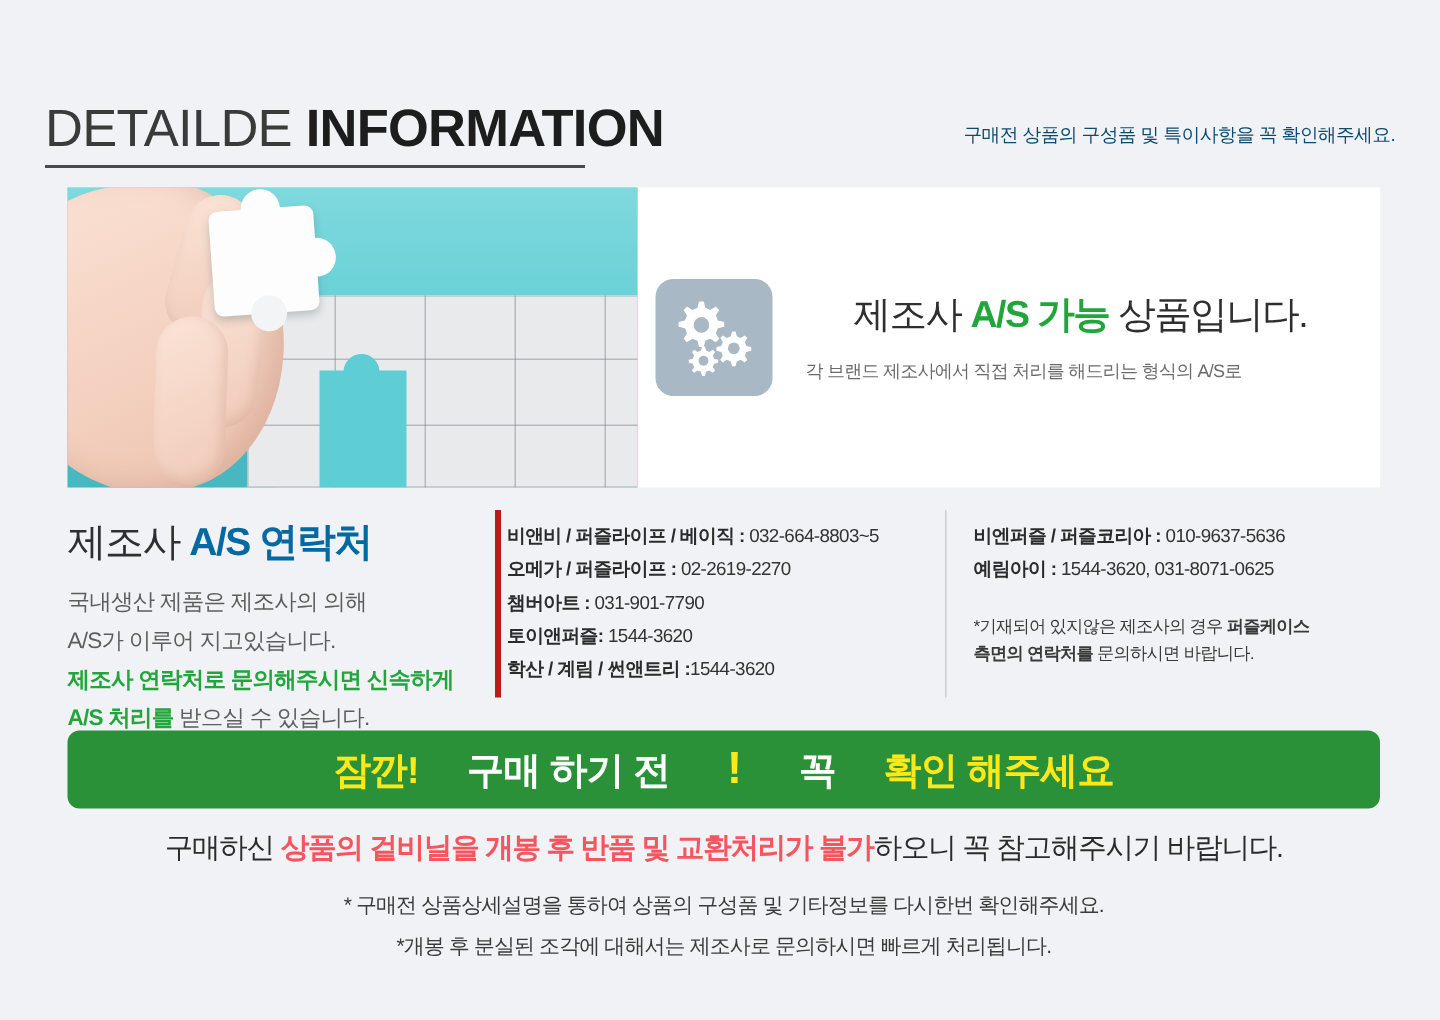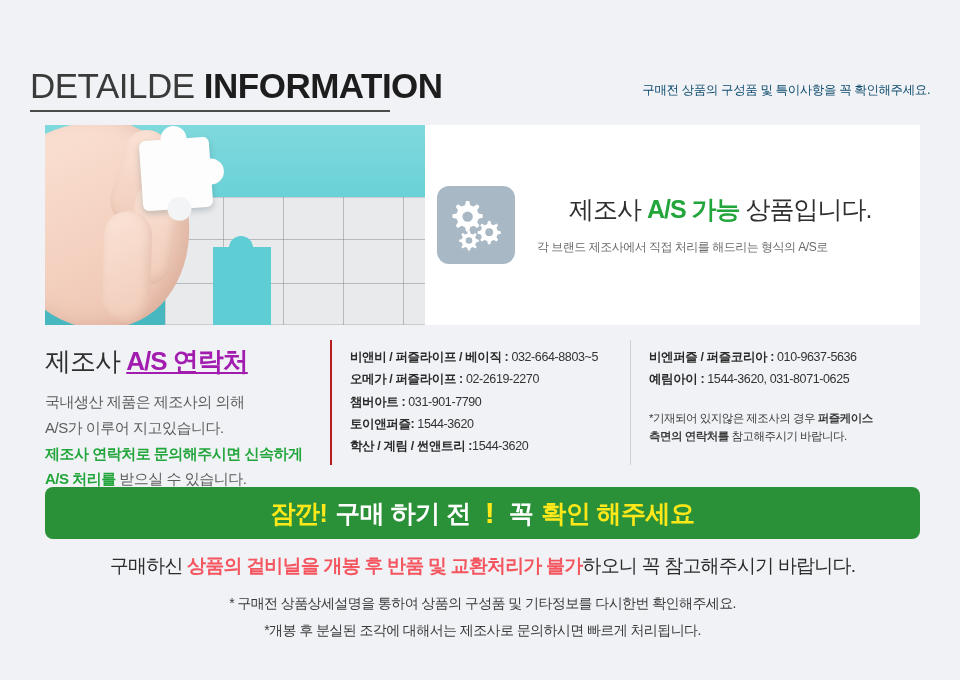--- a/index.html
+++ b/index.html
@@ -76,35 +76,35 @@
   .gear-badge svg { position: absolute; left: 9px; top: 9px; }
   .as-text .as-head { font-size: 25px; color: #2f2f2f; letter-spacing: -1px; white-space: nowrap; margin-left: 32px; }
   .as-text .as-head .g { color: #22a63c; font-weight: bold; }
   .as-text .as-head .k { font-weight: normal; }
   .as-text .as-sub { margin-top: 12px; font-size: 12px; color: #6b6b6b; line-height: 1.62; letter-spacing: -0.5px; }
 
   
   .contacts { position: absolute; left: 45px; top: 340px; width: 875px; height: 125px; display: flex; }
   .c-left { width: 285px; padding-top: 4px; }
   .c-left .ch { font-size: 26px; color: #2f2f2f; letter-spacing: -1px; white-space: nowrap; }
-  .c-left .ch .g { color: #a21caf; font-weight: bold; text-decoration: underline; }
+  .c-left .ch .g { color: #0369a1; font-weight: bold; }
   .c-left .cb { margin-top: 10px; font-size: 15px; color: #5d5d5d; line-height: 1.72; letter-spacing: -0.5px; }
   .c-left .cb .em { color: #22a63c; font-weight: bold; }
-  .c-mid { width: 300px; border-left: 2px solid #b91c1c; padding: 6px 0 0 18px; }
+  .c-mid { width: 300px; border-left: 4px solid #b91c1c; padding: 6px 0 0 4px; }
   .c-right { flex: 1; border-left: 1px solid #cfcfcf; padding: 6px 0 0 18px; }
   .c-line { font-size: 12.5px; color: #333; line-height: 1.78; letter-spacing: -0.4px; white-space: nowrap; }
   .c-line b { font-weight: bold; color: #2b2b2b; }
   .c-note { margin-top: 18px; font-size: 11.5px; color: #3a3a3a; line-height: 1.65; letter-spacing: -0.5px; }
   .c-note b { font-weight: bold; }
 
   
   .banner {
     position: absolute; left: 45px; top: 487px; width: 875px; height: 52px;
     background: #2a9138; border-radius: 8px;
-    display: flex; align-items: center; justify-content: center; gap: 8px;
+    display: flex; align-items: center; justify-content: center; gap: 32px;
   }
   .banner .bt { font-size: 25px; font-weight: bold; letter-spacing: -0.5px; white-space: nowrap; }
   .banner .y { color: #ffe81a; }
   .banner .w { color: #ffffff; }
   .banner .bang { color: #ffe81a; font-size: 30px; font-weight: bold; line-height: 1; padding: 0 6px; }
 
   
   .notes { position: absolute; left: 45px; top: 552px; width: 875px; text-align: center; }
   .n1 { font-size: 19px; color: #2b2b2b; letter-spacing: -0.8px; line-height: 1.5; white-space: nowrap; }
   .n1 .r { color: #f4555f; font-weight: bold; }
@@ -196,21 +196,21 @@
       <div class="c-line"><b>챔버아트 :</b><span> 031-901-7790</span></div>
       <div class="c-line"><b>토이앤퍼즐:</b><span> 1544-3620</span></div>
       <div class="c-line"><b>학산 / 계림 / 썬앤트리 :</b><span>1544-3620</span></div>
     </div>
 
     <div class="c-right">
       <div class="c-line"><b>비엔퍼즐 / 퍼즐코리아 :</b><span> 010-9637-5636</span></div>
       <div class="c-line"><b>예림아이 :</b><span> 1544-3620, 031-8071-0625</span></div>
       <div class="c-note">
         <div><span>*기재되어 있지않은 제조사의 경우 </span><b>퍼즐케이스</b></div>
-        <div><b>측면의 연락처를</b><span> 참고해주시기 바랍니다.</span></div>
+        <div><b>측면의 연락처를</b><span> 문의하시면 바랍니다.</span></div>
       </div>
     </div>
   </div>
 
   <div class="banner">
     <span class="bt y">잠깐!</span>
     <span class="bt w">구매 하기 전</span>
     <span class="bang">!</span>
     <span class="bt w">꼭</span>
     <span class="bt y">확인 해주세요</span>

